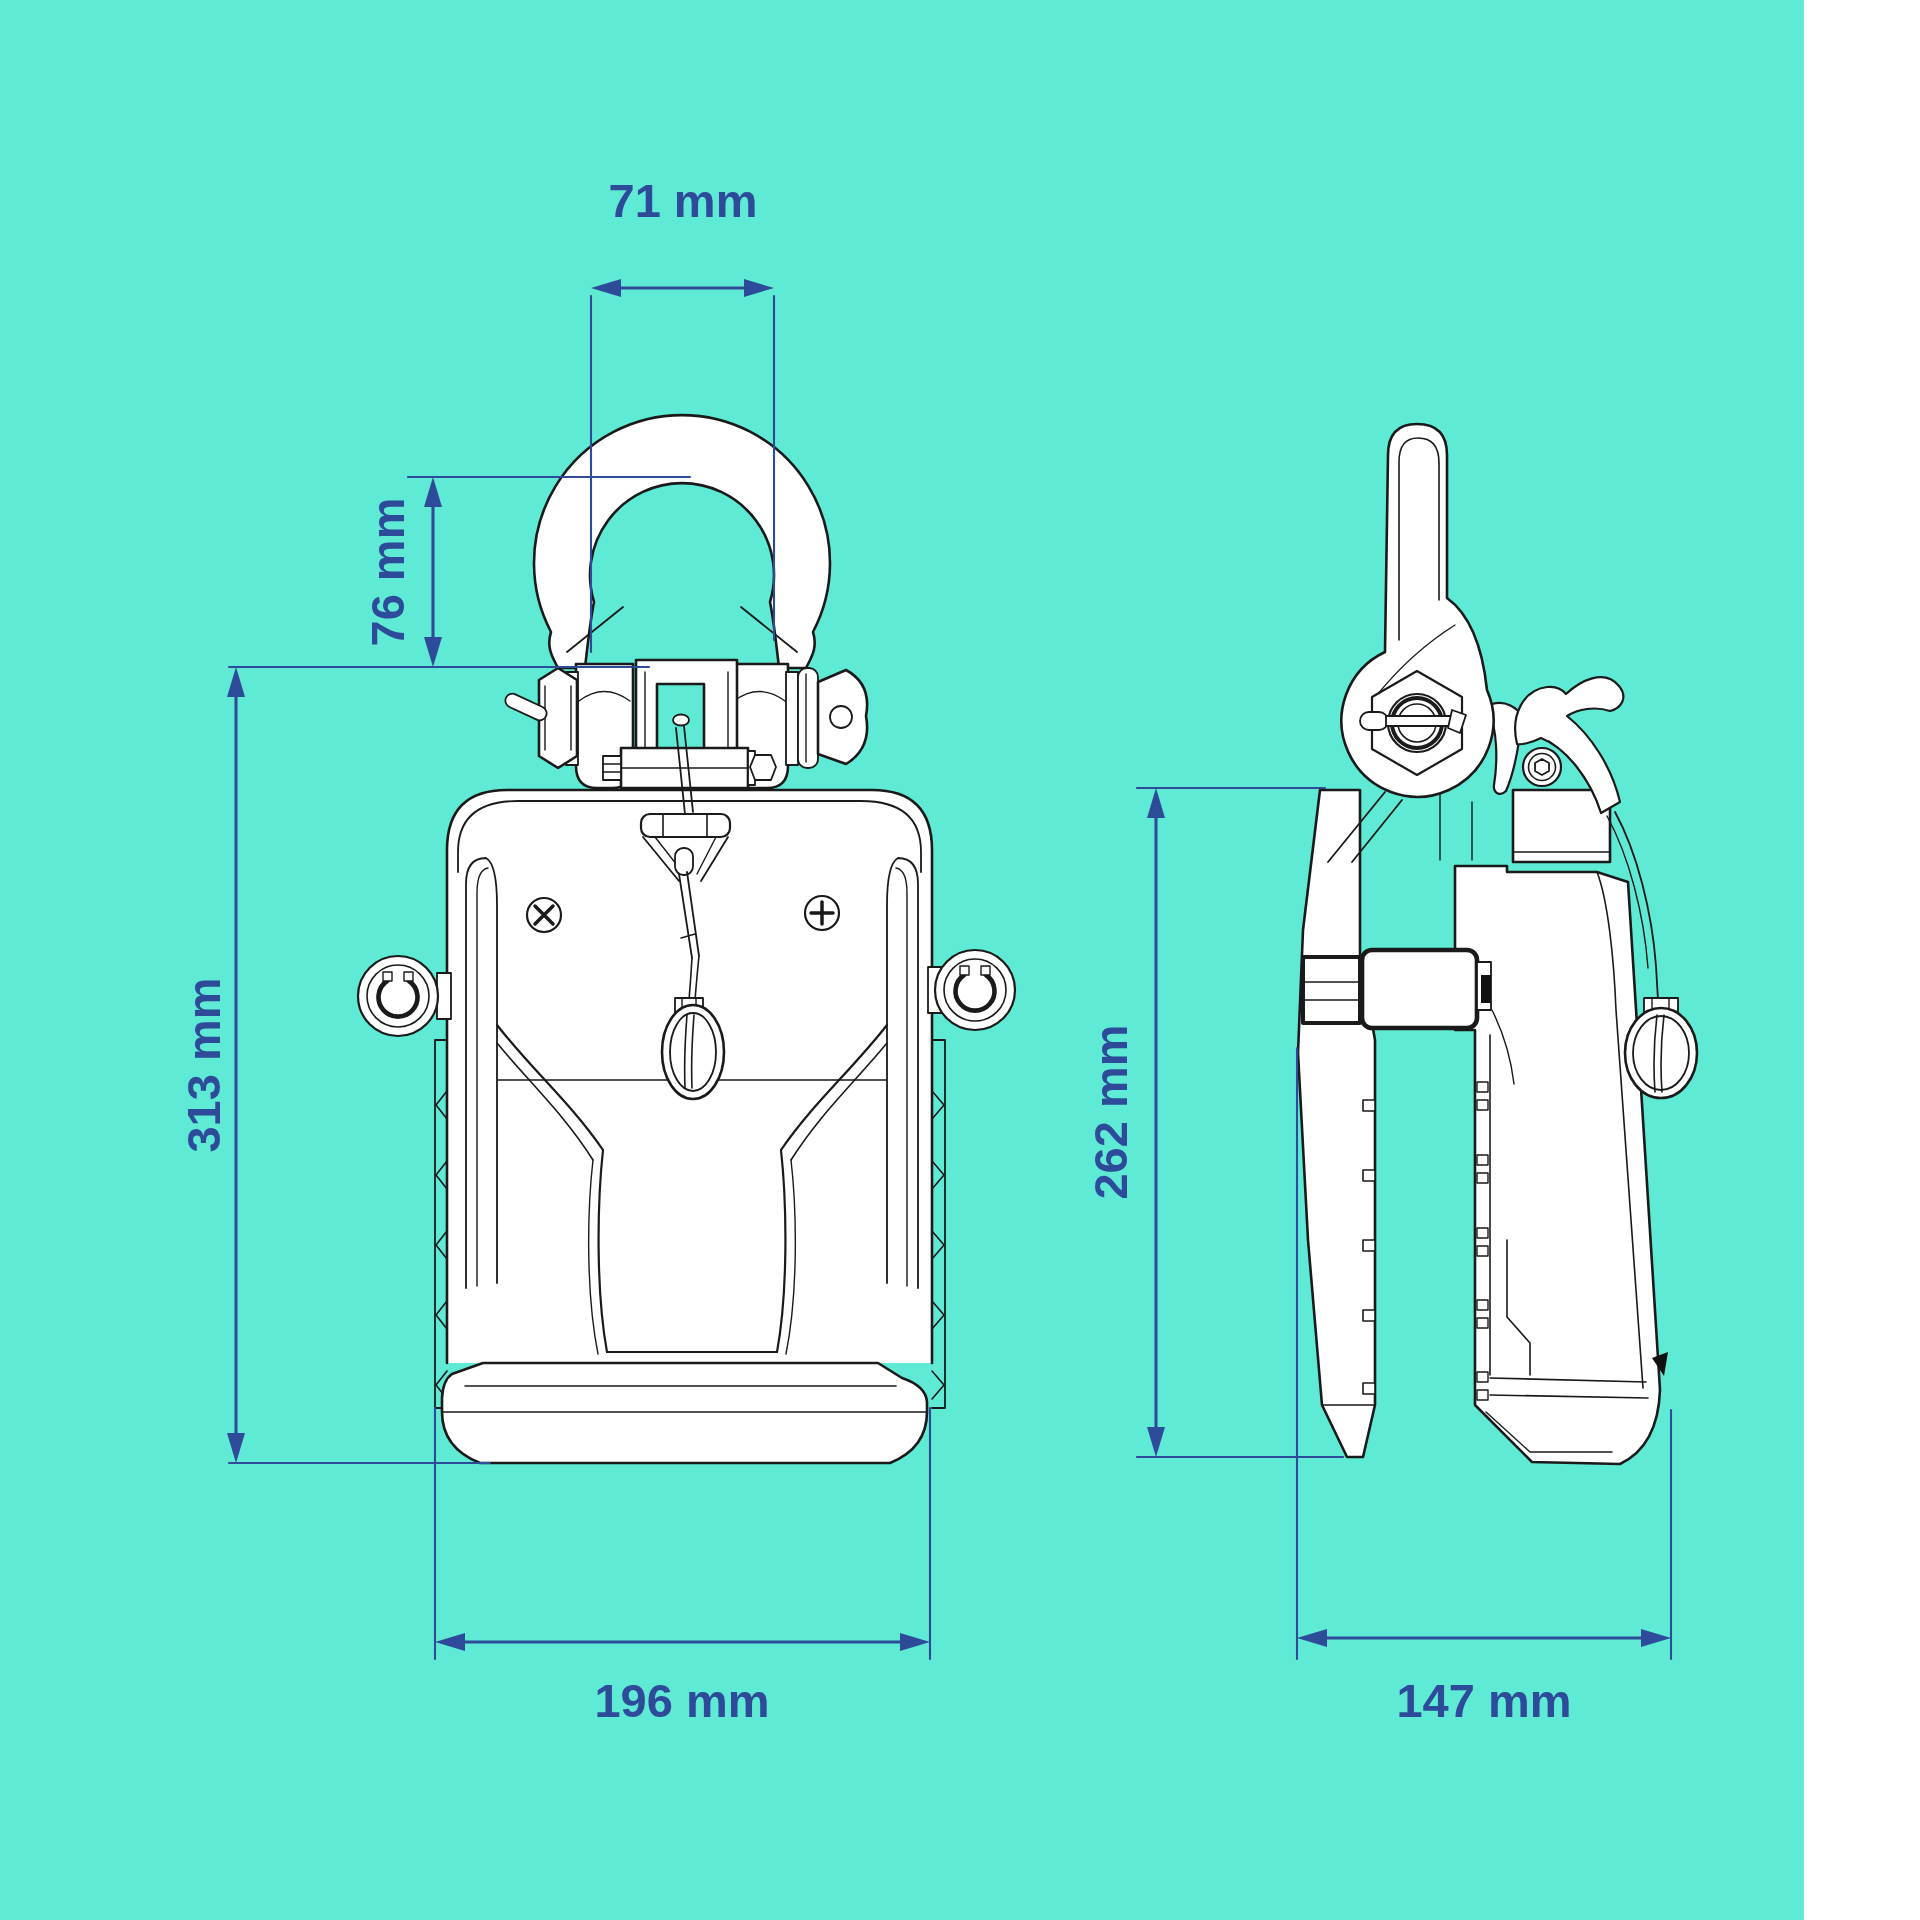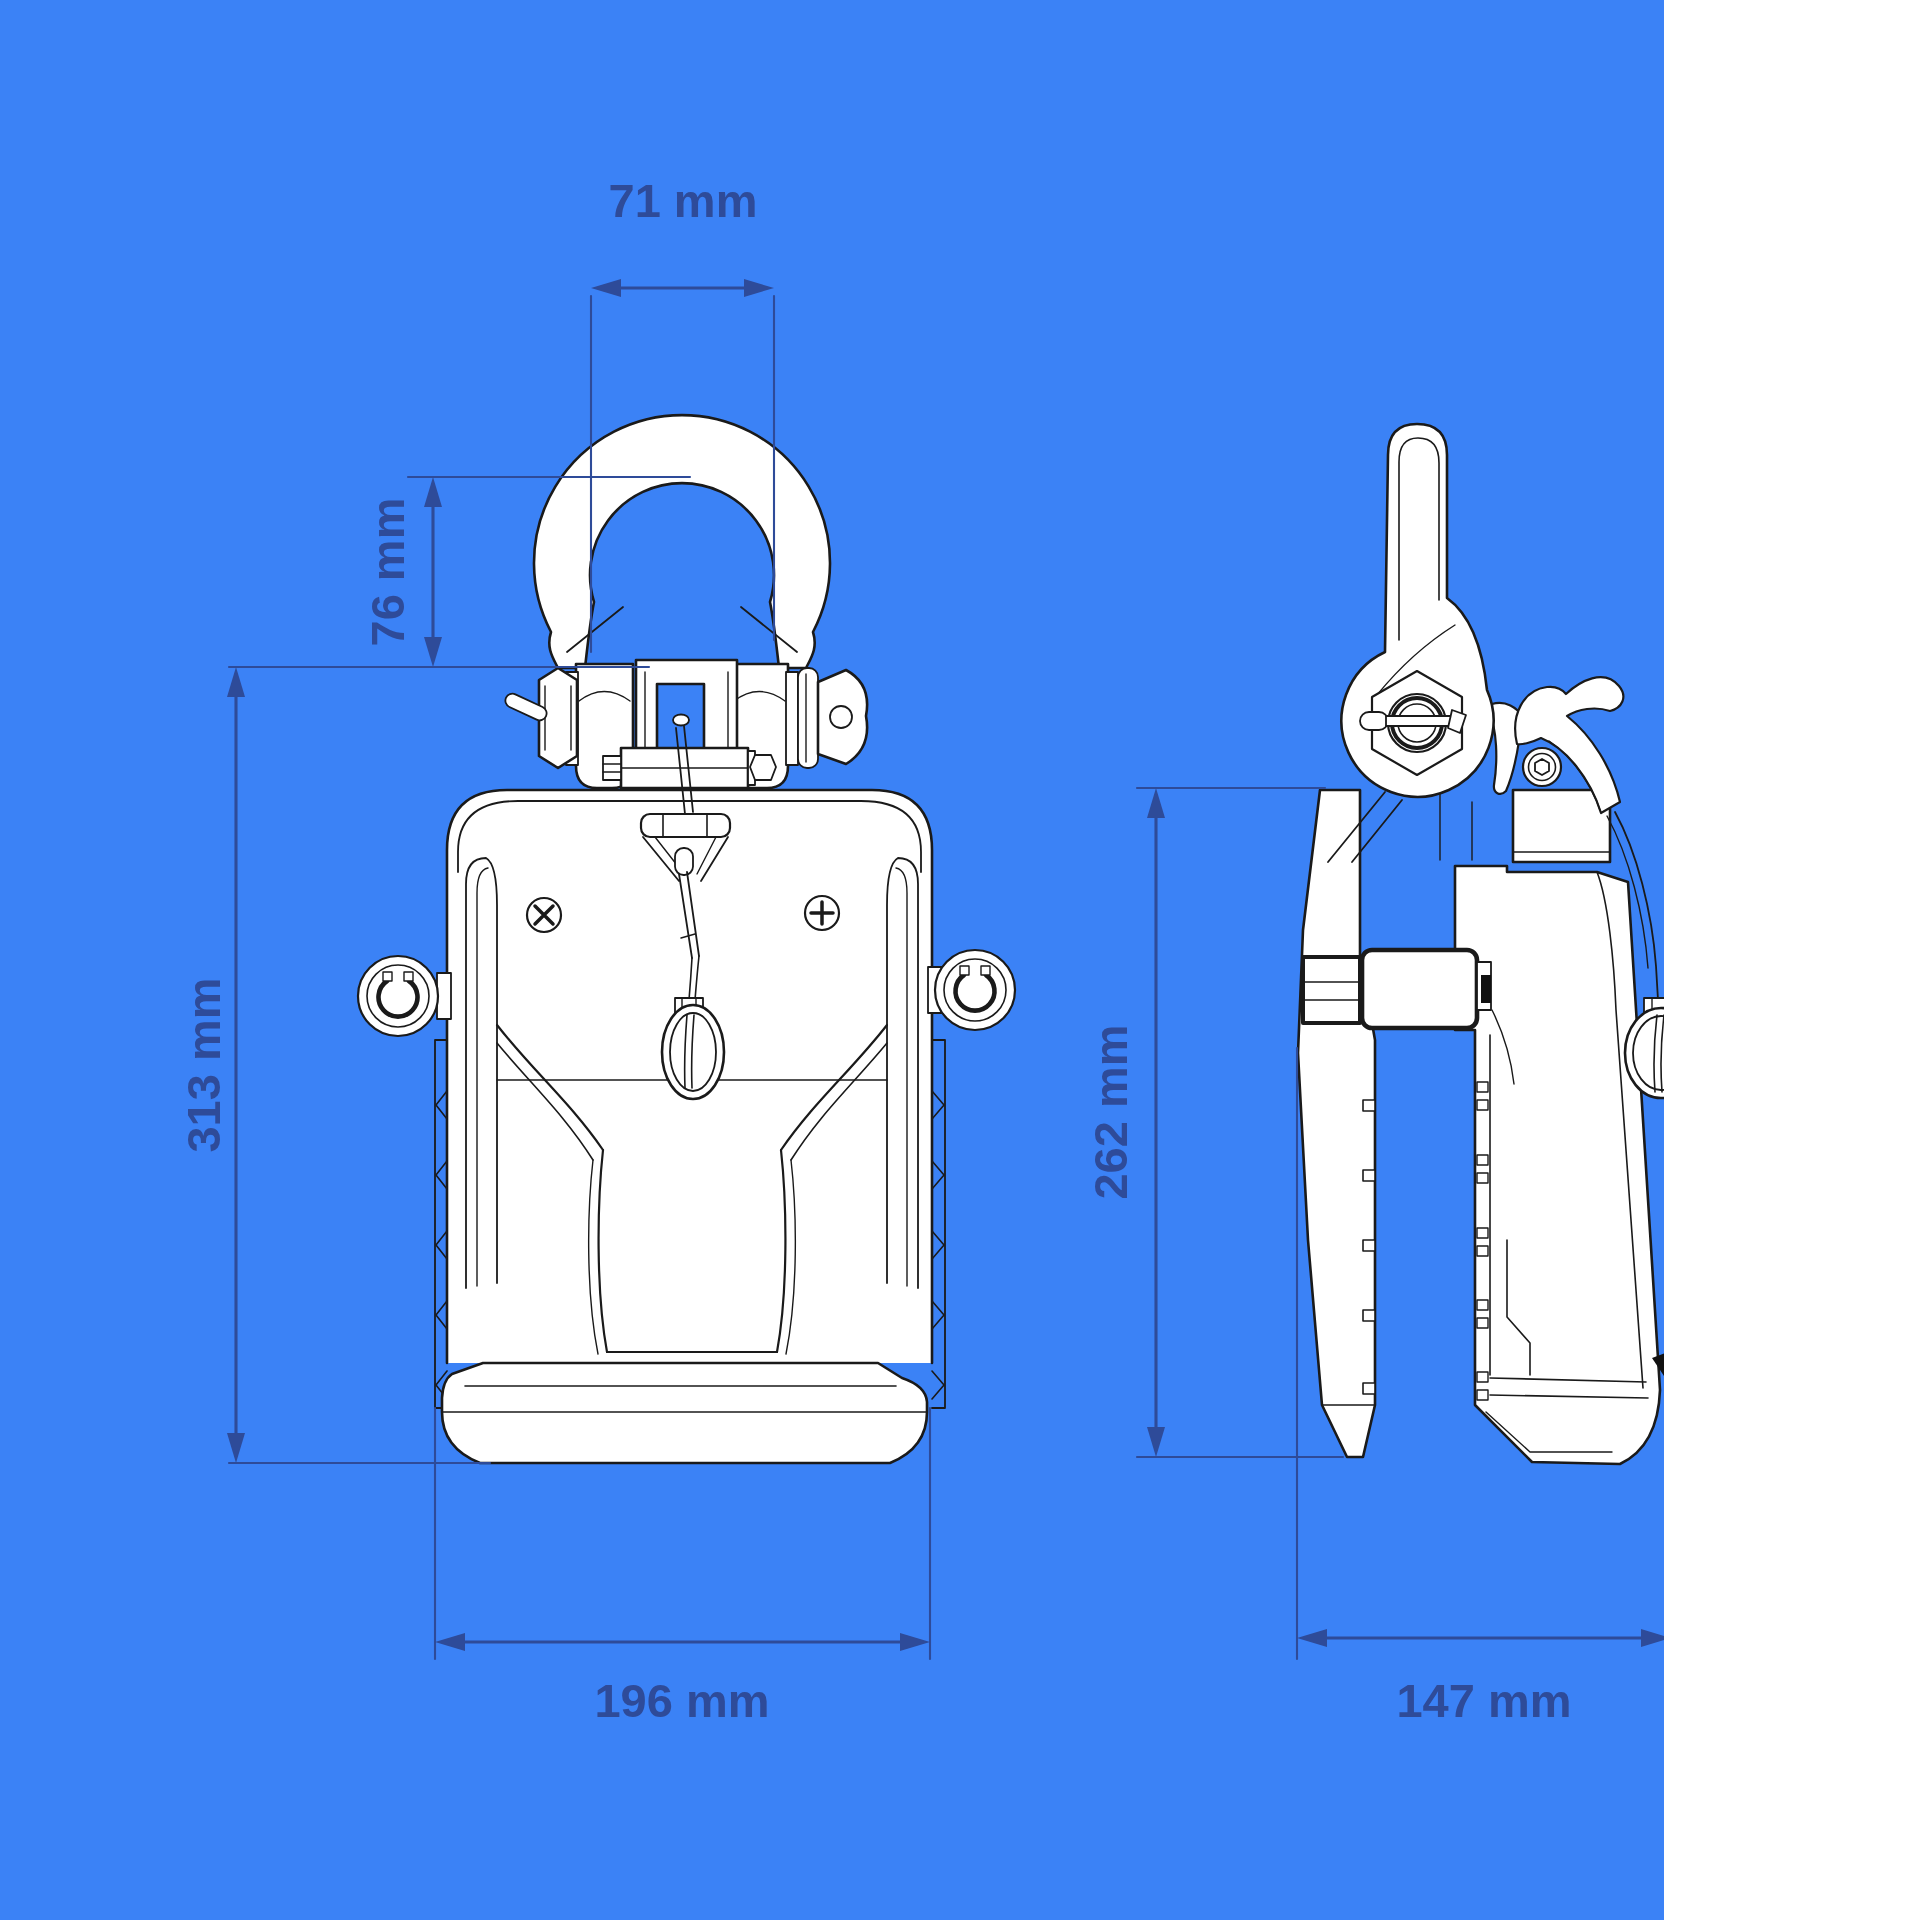--- a/index.html
+++ b/index.html
@@ -1,16 +1,16 @@
 <!DOCTYPE html>
 <html><head>
 <meta charset="utf-8">
 <style>
   html,body{margin:0;padding:0;background:#ffffff;}
-  .stage{position:relative;width:1664px;height:1920px;background:#3b82f6;overflow:hidden;}
+  .stage{position:relative;width:1804px;height:1920px;background:#5eead4;overflow:hidden;}
   svg{display:block;width:1920px;height:1920px;}
   svg *{vector-effect:none;}
   .s14{stroke-width:1.4;fill:none}
   .s16{stroke-width:1.6;fill:none}
   .s18{stroke-width:1.8;fill:none}
   .s22{stroke-width:2.2;fill:none}
   .s25{stroke-width:2.6;fill:none}
   .s35{stroke-width:3.5;fill:none}
   .s40{stroke-width:4;fill:none}
   .s45{stroke-width:4.6;fill:none}

